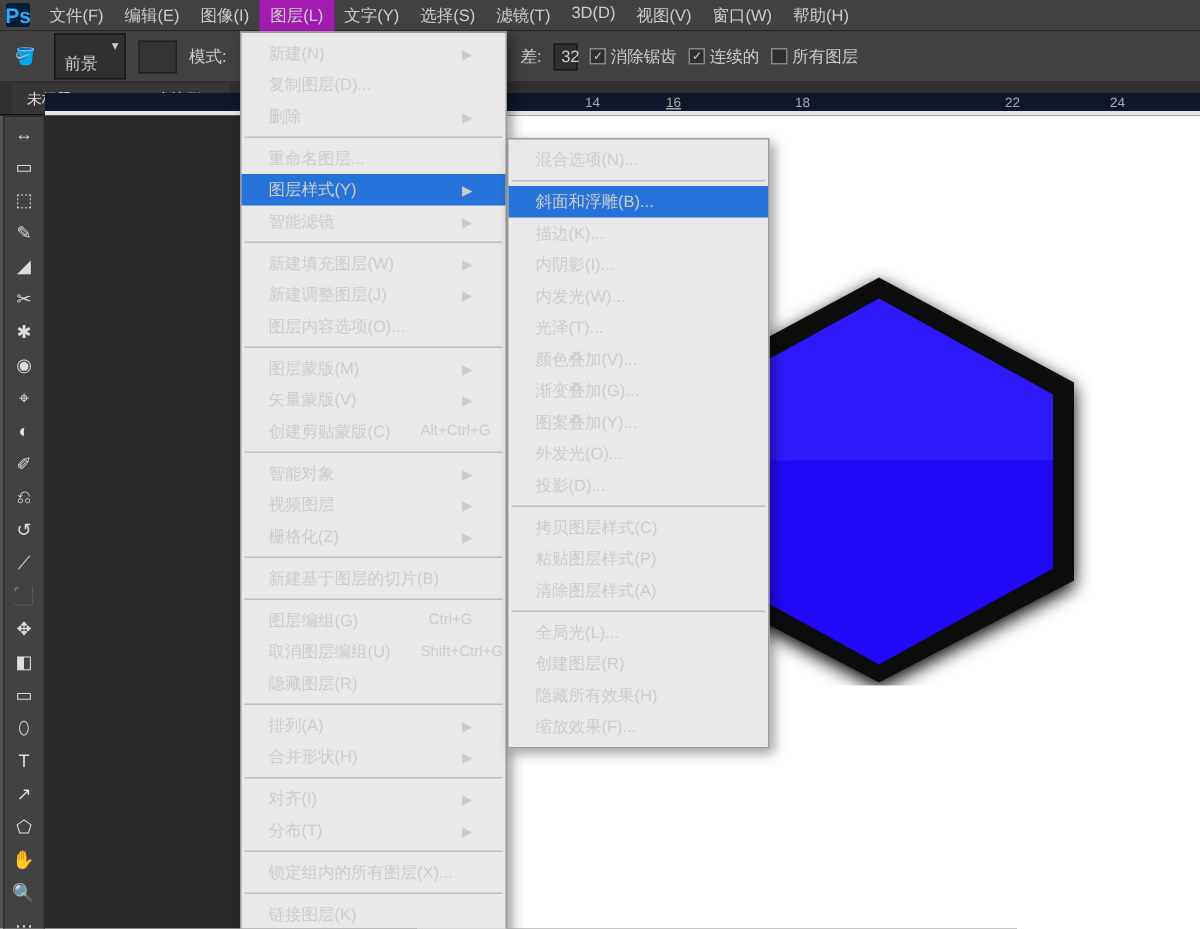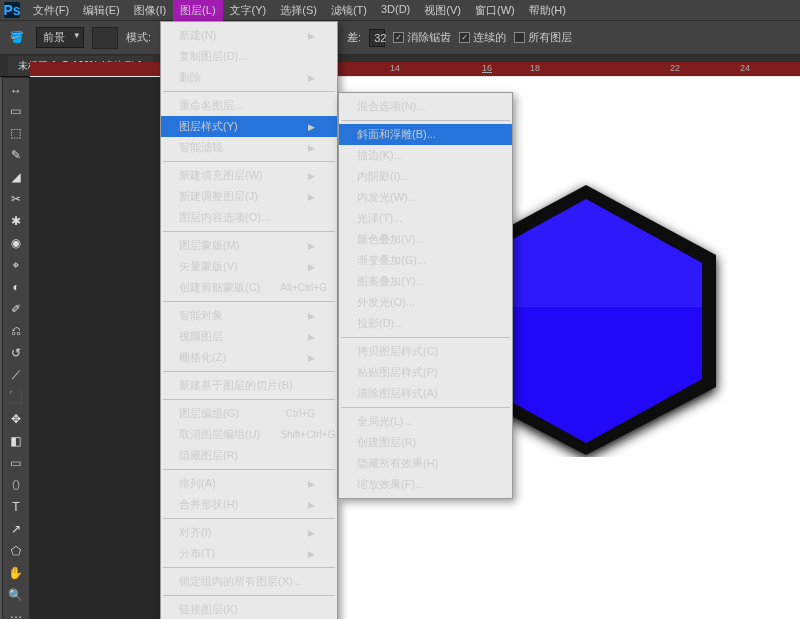--- a/index.html
+++ b/index.html
@@ -3,31 +3,31 @@
 <meta charset="utf-8">
 <style>
 *{margin:0;padding:0;box-sizing:border-box;font-family:"Microsoft YaHei",Arial,sans-serif;font-size:11px;color:#ccc;user-select:none}
 body{background:#535353;width:800px;height:619px;overflow:hidden;position:relative}
 .menubar{background:#424242;height:21px;display:flex;align-items:center;padding-left:4px;border-bottom:1px solid #2a2a2a}
 .ps-logo{width:16px;height:16px;background:#001e36;color:#31a8ff;font-weight:bold;display:flex;align-items:center;justify-content:center;font-size:14px;border-radius:2px;margin-right:6px}
 .menu-item{padding:21px 7px;cursor:default}
 .menu-item.open{background:#a21caf}
 .toolbar{background:#424242;height:34px;display:flex;align-items:center;padding:0 6px;border-bottom:1px solid #2a2a2a;gap:8px}
 .tool-icon{width:22px;height:22px;display:flex;align-items:center;justify-content:center}
-.dropdown{background:#2f2f2f;border:1px solid #1a1a1a;padding:2px 18px 2px 6px;position:relative}
+.dropdown{background:#2f2f2f;border:1px solid #1a1a1a;padding:12px 18px 2px 6px;position:relative}
 .dropdown::after{content:"▾";position:absolute;right:4px;top:2px;font-size:9px}
 .label{color:#ccc}
 .num-input{background:#2f2f2f;border:1px solid #1a1a1a;padding:2px 4px;width:16px;text-align:center}
 .checkbox{display:flex;align-items:center;gap:3px}
 .checkbox .box{width:11px;height:11px;border:1px solid #888;background:#2f2f2f;display:flex;align-items:center;justify-content:center;font-size:8px;color:#ccc}
 .tabbar{background:#2f2f2f;height:22px;display:flex;align-items:center;padding:0 8px;border-bottom:1px solid #111}
 .doc-tab{background:#363636;padding:3px 10px;font-size:10px;color:#ddd}
 .toolbox{position:absolute;left:2px;top:77px;width:28px;background:#424242;display:flex;flex-direction:column;border:1px solid #2a2a2a}
 .tb-btn{height:22px;display:flex;align-items:center;justify-content:center;font-size:12px;color:#ddd;border-bottom:0}
-.ruler-h{position:absolute;left:30px;top:62px;right:0;height:15px;background:#7f1d1d;border-bottom:1px solid #e5e5e5;display:flex}
+.ruler-h{position:absolute;left:30px;top:62px;right:0;height:15px;background:#0f172a;border-bottom:3px solid #e5e5e5;display:flex}
 .ruler-h span{position:absolute;top:1px;font-size:9px;color:#aaa}
 .canvas-area{position:absolute;left:30px;top:77px;right:0;bottom:0;background:#282828}
 .page{position:absolute;left:248px;top:0;width:552px;height:543px;background:#fff}
 .hexshape{position:absolute;left:158px;top:100px}
 .dropdown-menu{position:absolute;background:#e9e9e9;border:1px solid #9a9a9a;box-shadow:3px 3px 8px rgba(0,0,0,0.4);min-width:175px;padding:3px 0;color:#222}
 .dropdown-menu .mi{padding:3px 22px 3px 18px;position:relative;display:flex;justify-content:space-between;align-items:center;white-space:nowrap;font-size:11px;color:#222}
 .dropdown-menu .mi.disabled{color:#999}
 .dropdown-menu .mi.highlight{background:#2674d9;color:#fff}
 .dropdown-menu .mi .arrow{font-size:9px;margin-left:20px}
 .dropdown-menu .mi .sc{font-size:10px;margin-left:20px}
@@ -76,21 +76,21 @@
       <span>所有图层</span>
     </div>
 </div>
 
 <div class="tabbar">
   <div class="doc-tab">未标题-1 @ 100% (多边形 1</div>
 </div>
 
 <div class="ruler-h" id="ruler-h">
     <span style="left: 360px;">14</span>
-    <span style="left: 452px; text-decoration: underline;">16</span>
+    <span style="left: 414px; text-decoration: underline;">16</span>
     <span style="left: 500px;">18</span>
     <span style="left: 552px; margin-top: 40px;">20</span>
     <span style="left: 640px;">22</span>
     <span style="left: 710px;">24</span>
   </div>
 
 <div class="canvas-area">
   <div class="page">
     <svg class="hexshape" width="300" height="280">
       <defs>

